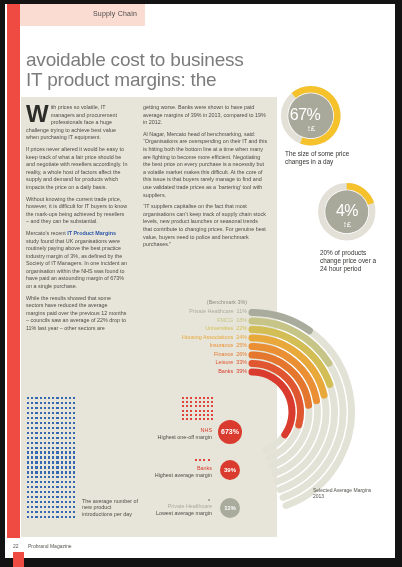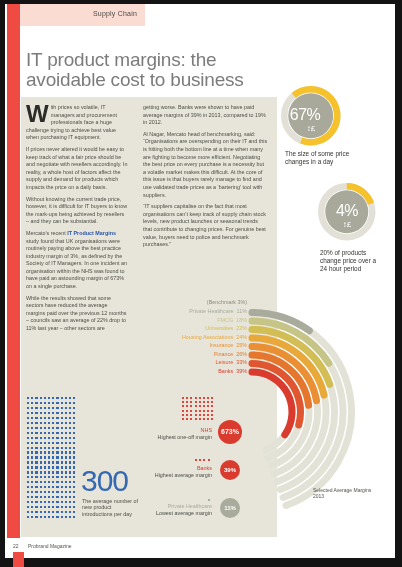--- a/index.html
+++ b/index.html
@@ -47,22 +47,22 @@
 <div class="root">
   <div class="paper"></div>
   <div class="redbar"></div>
   <div class="redstub"></div>
 
   <div class="tagband">
     <span>Supply Chain</span>
   </div>
 
   <div class="title">
+    <div>avoidable cost to business</div>
     <div>IT product margins: the</div>
-    <div>avoidable cost to business</div>
   </div>
 
   <div class="article"></div>
 
   <div class="col col1">
     <p><span class="dropcap">W</span><span>ith prices so volatile, IT managers and procurement professionals face a huge challenge trying to achieve best value when purchasing IT equipment.</span></p>
     <p>If prices never altered it would be easy to keep track of what a fair price should be and negotiate with resellers accordingly. In reality, a whole host of factors affect the supply and demand for products which impacts the price on a daily basis.</p>
     <p>Without knowing the current trade price, however, it is difficult for IT buyers to know the mark-ups being achieved by resellers – and they can be substantial.</p>
     <p><span>Mercato's recent </span><span class="blue">IT Product Margins</span><span> study found that UK organisations were routinely paying above the best practice industry margin of 3%, as defined by the Society of IT Managers. In one incident an organisation within the NHS was found to have paid an astounding margin of 673% on a single purchase.</span></p>
     <p>While the results showed that some sectors have reduced the average margins paid over the previous 12 months – councils saw an average of 22% drop to 11% last year – other sectors are</p>
@@ -479,21 +479,20 @@
       <i style="left: 12.6px; top: 118.8px; width: 2.3px; height: 2.3px; background: rgb(53, 104, 178);"></i>
       <i style="left: 16.8px; top: 118.8px; width: 2.3px; height: 2.3px; background: rgb(53, 104, 178);"></i>
       <i style="left: 21px; top: 118.8px; width: 2.3px; height: 2.3px; background: rgb(53, 104, 178);"></i>
       <i style="left: 25.2px; top: 118.8px; width: 2.3px; height: 2.3px; background: rgb(53, 104, 178);"></i>
       <i style="left: 29.4px; top: 118.8px; width: 2.3px; height: 2.3px; background: rgb(53, 104, 178);"></i>
       <i style="left: 33.6px; top: 118.8px; width: 2.3px; height: 2.3px; background: rgb(53, 104, 178);"></i>
       <i style="left: 37.8px; top: 118.8px; width: 2.3px; height: 2.3px; background: rgb(53, 104, 178);"></i>
       <i style="left: 42px; top: 118.8px; width: 2.3px; height: 2.3px; background: rgb(53, 104, 178);"></i>
       <i style="left: 46.2px; top: 118.8px; width: 2.3px; height: 2.3px; background: rgb(53, 104, 178);"></i>
     </div>
-  <div class="bignum">300</div>
   <div class="bigcap">The average number of new product introductions per day</div>
 
   <div id="donut-block">
       <div class="donutwrap" style="left: 281.25px; top: 86.25px; width: 59.5px; height: 59.5px;"><svg viewBox="0 0 59.5 59.5" width="59.5" height="59.5">
           <circle cx="29.75" cy="29.75" r="26.5" fill="none" stroke="#E3E1D7" stroke-width="6.5"></circle>
           <path d="M 12.72 9.45 A 26.5 26.5 0 1 1 20.25 54.49" fill="none" stroke="#F5C22B" stroke-width="6.5" stroke-linecap="butt"></path>
           <circle cx="29.75" cy="29.75" r="22.5" fill="#A8A99B"></circle>
         </svg></div>
       <div class="donut-val" style="left: 265px; top: 106px; width: 80px; position: absolute;">67%</div>
       <div class="donut-gly" style="left: 271px; top: 124px; width: 80px; position: absolute;">↕£</div>

